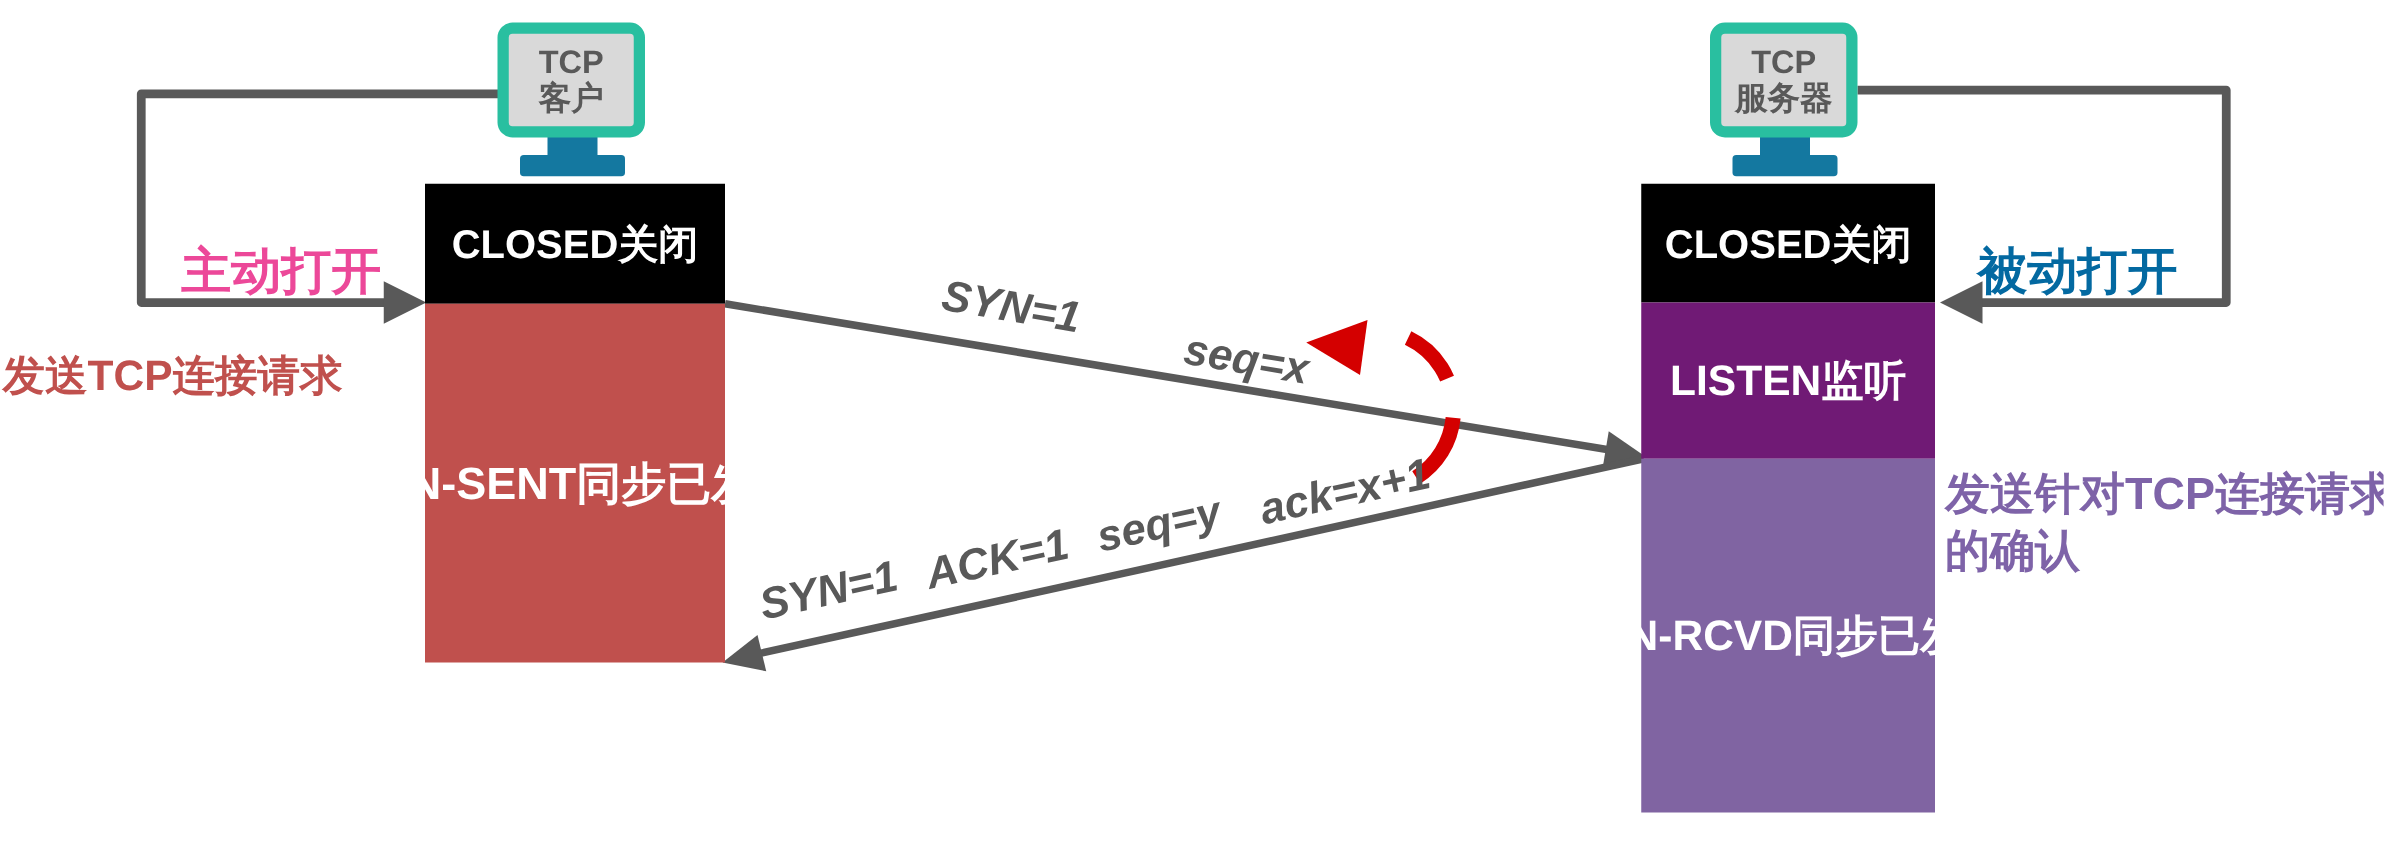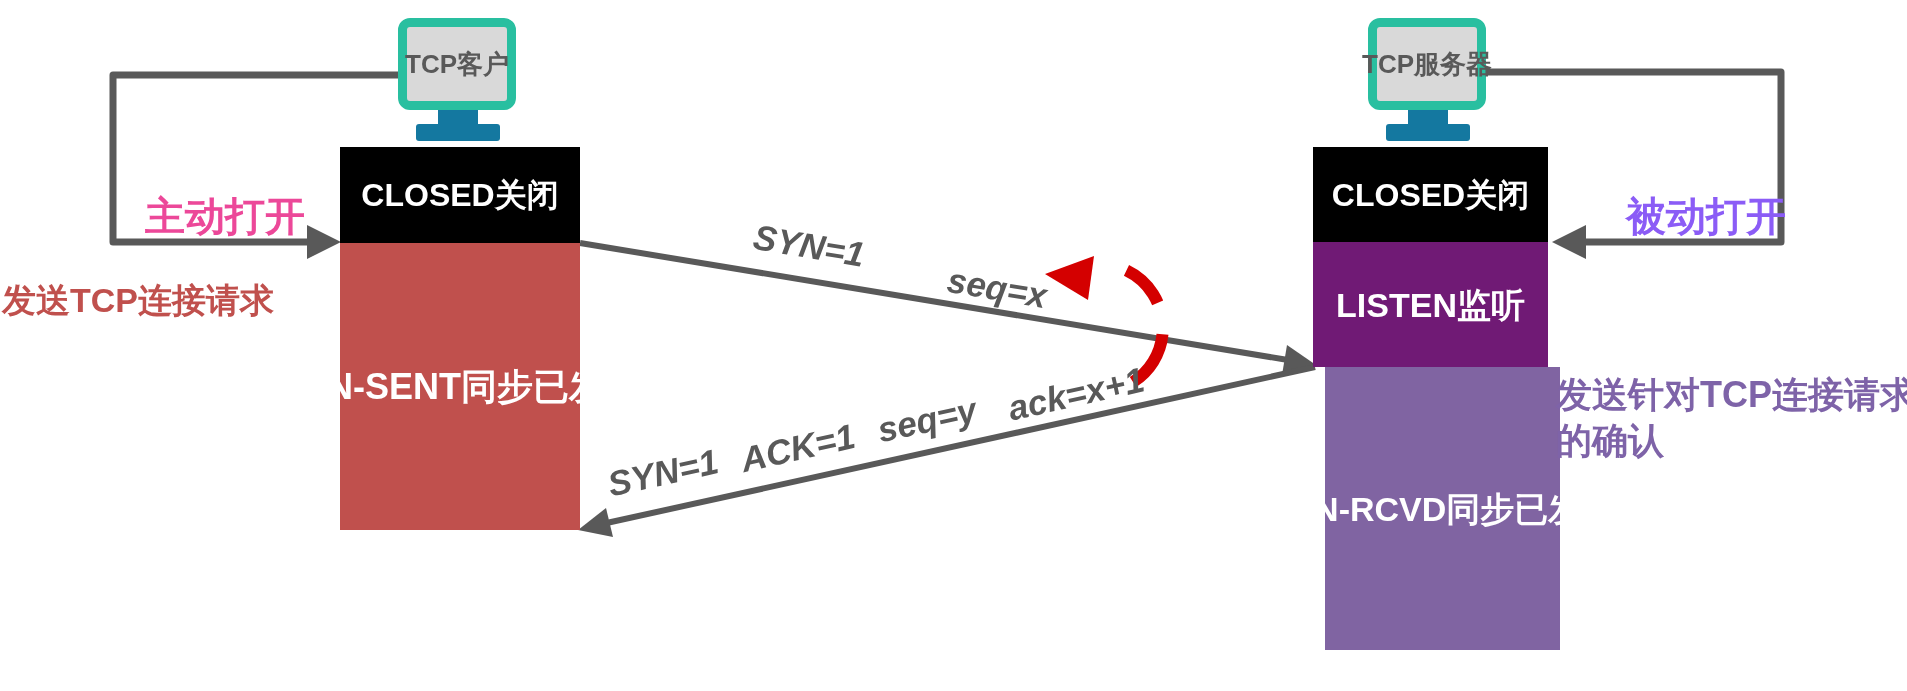--- a/index.html
+++ b/index.html
@@ -15,21 +15,21 @@
 
   svg.wires { position: absolute; left: 0; top: 0; z-index: 1; }
 
   
   .monitor {
     position: absolute;
     width: 118px; height: 92px;
     background: #D9D9D9;
     border: 9px solid #29BFA0;
     border-radius: 12px;
-    display: flex; 
+    display: flex; flex-direction: column;
     align-items: center; justify-content: center;
     z-index: 3;
   }
   .monitor .scr-line {
     font-size: 26px; font-weight: bold; color: #595959;
     line-height: 29px; white-space: nowrap;
   }
   .stand { position: absolute; background: #1478A0; z-index: 2; }
   .stand.neck { width: 40px; height: 17px; }
   .stand.base { width: 84px; height: 17px; border-radius: 3px; }
@@ -43,21 +43,21 @@
     z-index: 2;
   }
   .block .en, .block .zh { white-space: nowrap; }
   .blk-closed  { font-size: 32px; line-height: 44px; }
   .blk-big     { font-size: 36px; line-height: 50px; }
   .blk-mid     { font-size: 34px; line-height: 48px; }
 
   
   .lbl { position: absolute; font-weight: bold; white-space: nowrap; z-index: 4; }
   .lbl-active  { left: 145px;  top: 189px; font-size: 40px; color: #ec4899; }
-  .lbl-passive { left: 1626px; top: 189px; font-size: 40px; color: #8b5cf6; }
+  .lbl-passive { left: 1582px; top: 189px; font-size: 40px; color: #0369a1; }
   .lbl-client-note { left: 2px; top: 278px; font-size: 34px; color: #C0504D; }
   .lbl-server-note { left: 1556px; top: 372px; font-size: 36px; color: #7E63A8; line-height: 46px; }
 
   
   .mlbl {
     position: absolute;
     font-size: 35px; font-weight: bold; font-style: italic;
     color: #595959; white-space: nowrap; z-index: 4;
   }
   .rot-down { transform: rotate(9.5deg); }
@@ -110,21 +110,21 @@
   </div>
 
   <div class="block blk-closed" style="left: 1313px; top: 147px; width: 235px; height: 95px; background-color: rgb(0, 0, 0);">
     <div class="en">CLOSED</div>
     <div class="zh">关闭</div>
   </div>
   <div class="block blk-mid" style="left: 1313px; top: 242px; width: 235px; height: 125px; background-color: #701a75;">
     <div class="en">LISTEN</div>
     <div class="zh">监听</div>
   </div>
-  <div class="block blk-mid" style="left: 1313px; top: 367px; width: 235px; height: 283px; background-color: rgb(128, 100, 162); margin-left: 12px;">
+  <div class="block blk-mid" style="left: 1313px; top: 367px; width: 235px; height: 283px; background-color: rgb(128, 100, 162);">
     <div class="en">SYN-RCVD</div>
     <div class="zh">同步已发送</div>
   </div>
 
   <div class="lbl lbl-active">主动打开</div>
   <div class="lbl lbl-client-note">发送TCP连接请求</div>
   <div class="lbl lbl-passive">被动打开</div>
   <div class="lbl lbl-server-note">
     <div>发送针对TCP连接请求</div>
     <div>的确认</div>

